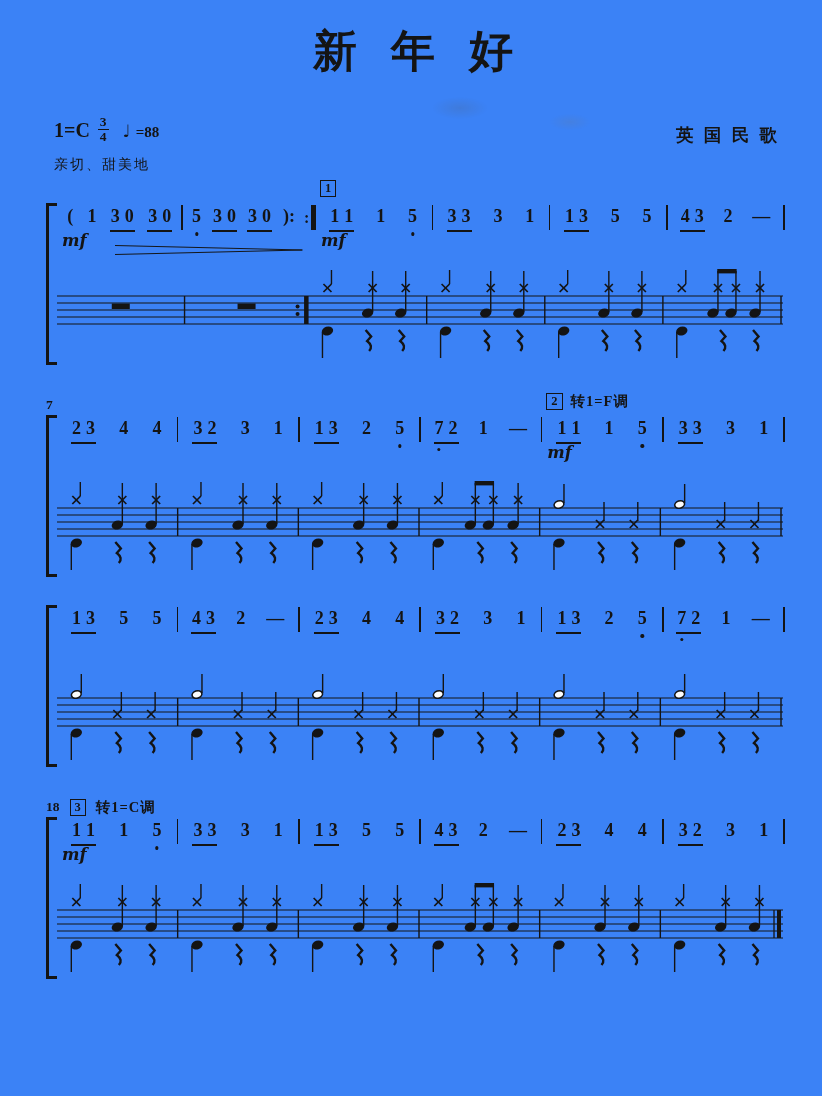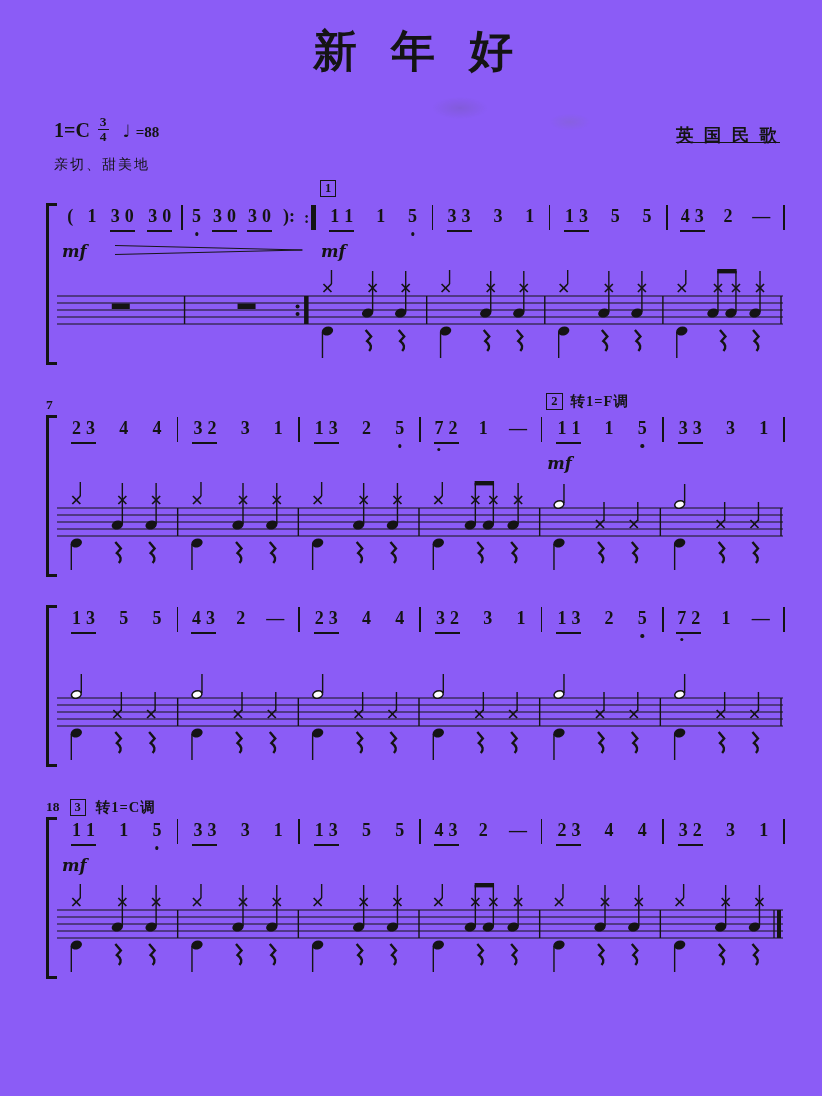--- a/index.html
+++ b/index.html
@@ -1,35 +1,35 @@
 <!DOCTYPE html>
 <html><head>
 <meta charset="utf-8">
 <style>
   html,body{margin:0;padding:0;background:#f2f2f0;}
-  .page{position:relative;width:822px;height:1096px;background:#8b5cf6;margin:0 auto;
+  .page{position:relative;width:822px;height:1096px;background:#3b82f6;margin:0 auto;
         font-family:"Liberation Serif",serif;color:#141414;overflow:hidden;}
   .inner{padding:6px 42px 0 46px;}
 
   
   .title{text-align:center;font-family:"DejaVu Sans",sans-serif;font-weight:bold;
          font-size:44px;letter-spacing:34px;padding-left:34px;margin:16px 0 2px;}
   .smudge{position:absolute;left:400px;top:88px;width:220px;height:50px;opacity:.16;pointer-events:none;
           background:radial-gradient(ellipse 40px 16px at 60px 20px,#555 0%,transparent 70%),
                      radial-gradient(ellipse 30px 12px at 170px 34px,#777 0%,transparent 70%);}
   .meta{display:flex;justify-content:space-between;margin-top:34px;margin-left:8px;}
   .key-line{font-size:20px;font-weight:bold;white-space:nowrap;}
   .frac{display:inline-block;vertical-align:-4px;text-align:center;font-size:13.5px;font-weight:bold;
         line-height:1.05;margin:0 14px 0 8px;}
   .frac .num{display:block;border-bottom:1.6px solid #141414;padding:0 2px;}
   .frac .den{display:block;}
   .tempo-note{font-family:"DejaVu Sans",sans-serif;font-size:17px;}
   .tempo-val{font-size:15px;font-weight:bold;}
   .expr{font-size:14px;font-weight:normal;margin-top:12px;letter-spacing:2px;}
-  .credits{text-align:right;font-size:17.5px;font-weight:bold;line-height:1.9;margin-top:4px;letter-spacing:3px;text-decoration:underline;}
+  .credits{text-align:right;font-size:17.5px;font-weight:bold;line-height:1.9;margin-top:4px;letter-spacing:3px;}
 
   
   .system{margin-top:30px;}
   .sys-label{height:22px;display:flex;gap:10px;align-items:center;font-size:13.5px;font-weight:bold;}
   .rehbox{display:inline-block;border:1.6px solid #141414;padding:0 4px;font-size:12.5px;
           font-weight:bold;line-height:15px;}
   .rehlabel{font-size:14.5px;font-weight:bold;letter-spacing:1px;text-align:right;}
   .sysbody{position:relative;border-left:3.5px solid #141414;padding:0 0 0 8px;width:736px;}
   .sysbody::before,.sysbody::after{content:"";position:absolute;left:-3.5px;width:11px;height:3px;background:#141414;}
   .sysbody::before{top:-1px;} .sysbody::after{bottom:-1px;}
@@ -41,21 +41,21 @@
   .grp.u{border-bottom:2.3px solid #141414;}
   .nt{position:relative;font-weight:bold;font-size:18px;line-height:25px;font-family:"Liberation Serif",serif;}
   .nt .lo{position:absolute;left:50%;transform:translateX(-50%);bottom:-5.5px;width:3.4px;height:3.4px;
           border-radius:50%;background:#141414;}
   .grp.u .nt .lo{bottom:-9px;}
   .bl{flex:none;width:1.7px;height:25px;background:#141414;margin-top:1px;}
   .blrep{flex:none;display:flex;align-items:center;margin-top:1px;height:25px;}
   .blrep .rd{font-weight:bold;font-size:16px;line-height:22px;margin-right:2px;}
   .blrep .thick{width:4.5px;height:25px;background:#141414;}
   .measreh{position:absolute;top:-24px;left:4px;white-space:nowrap;display:flex;gap:8px;align-items:center;}
-  .dyn{position:absolute;left:5px;top:38px;font-style:italic;font-weight:bold;font-size:16.5px;
+  .dyn{position:absolute;left:5px;top:27px;font-style:italic;font-weight:bold;font-size:16.5px;
        font-family:"DejaVu Serif",serif;}
   .hairpin{position:absolute;top:38px;height:12px;}
   svg.perc{display:block;margin-top:0;}
 </style>
 </head>
 <body>
 
 <div class="page">
   <div class="smudge"></div>
   <div class="inner">

